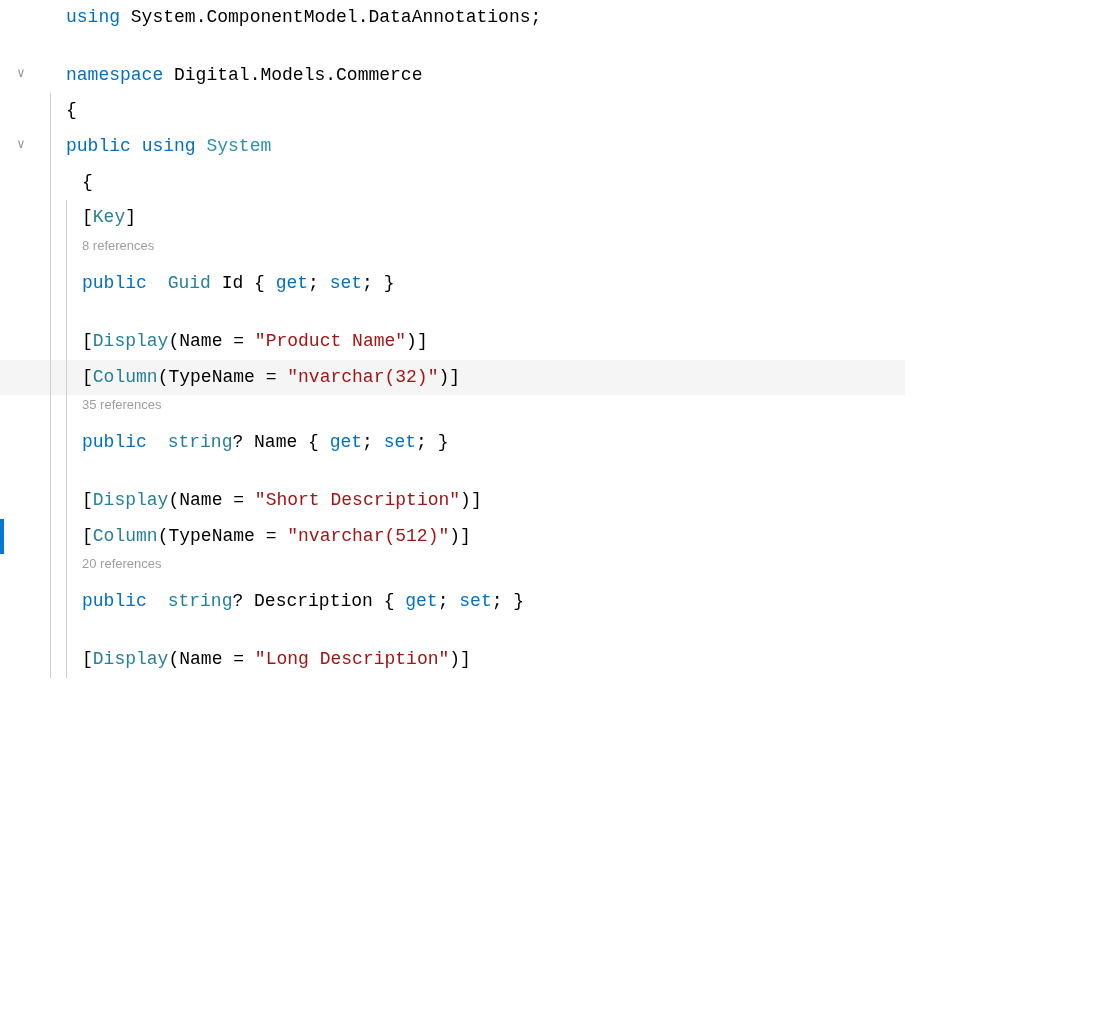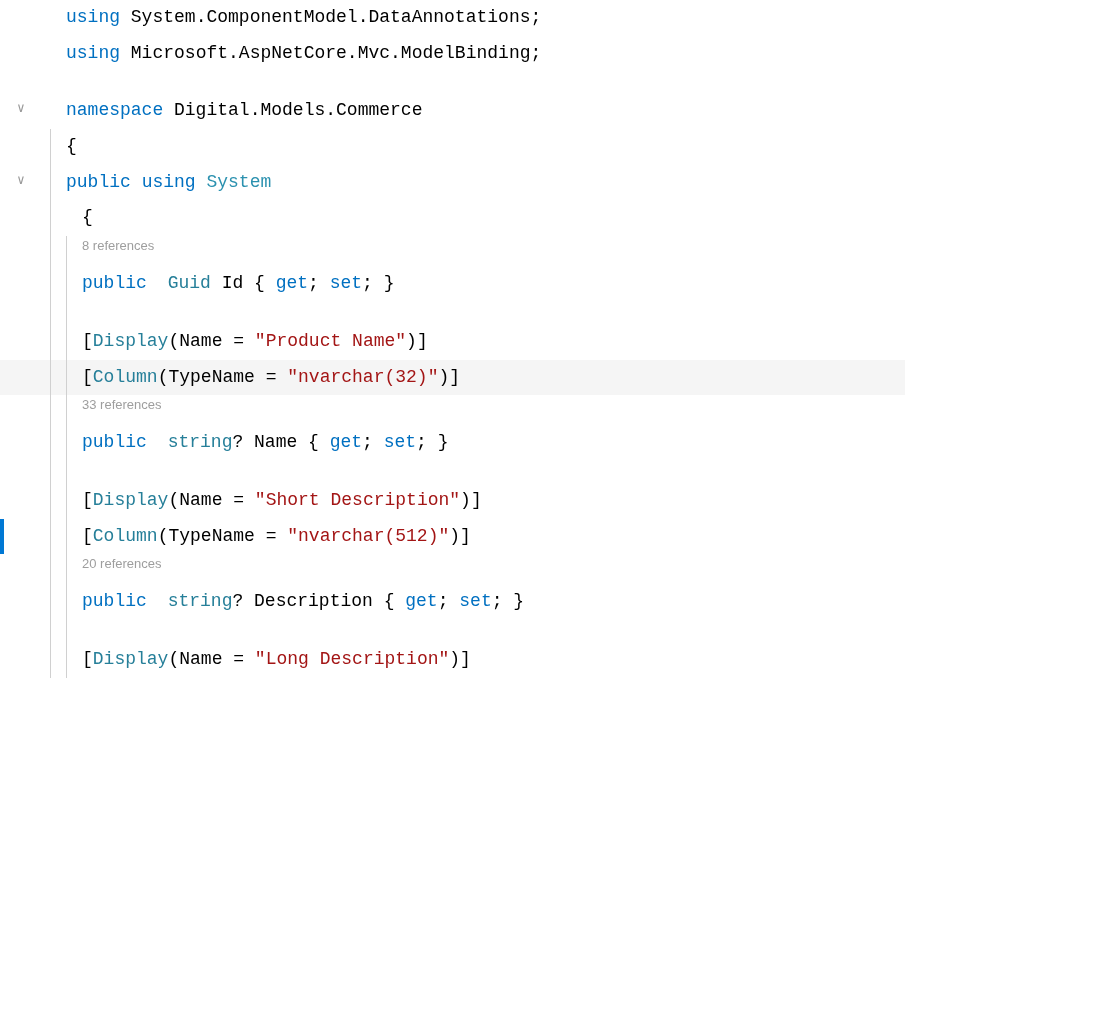--- a/index.html
+++ b/index.html
@@ -71,27 +71,20 @@
 <div class="code-editor">
 
   <div class="full-row">
     <div style="width:42px; display:flex; align-items:flex-start; justify-content:center; padding-top:6px;"></div>
     <div style="width:16px;"></div>
     <div class="content-col">
       <span class="kw-blue">using</span><span class="ns-text"> System.ComponentModel.DataAnnotations;</span>
     </div>
   </div>
 
-  <div class="full-row">
-    <div style="width:42px;"></div>
-    <div style="width:16px;"></div>
-    <div class="content-col">
-      <span class="kw-blue">using</span><span class="ns-text"> Microsoft.AspNetCore.Mvc.ModelBinding;</span>
-    </div>
-  </div>
 
   <div style="height: 22px;"></div>
 
   <div class="full-row">
     <div style="width:42px; display:flex; align-items:flex-start; justify-content:center; padding-top:6px;">
       <span style="color:#999; font-size:13px; cursor:pointer;">∨</span>
     </div>
     <div style="width:16px;"></div>
     <div class="content-col">
       <span class="kw-blue">namespace</span><span class="ns-text"> Digital.Models.Commerce</span>
@@ -126,20 +119,32 @@
     <div style="width:16px; position:relative;">
       <div style="position:absolute; left:8px; top:0; bottom:0; width:1px; background:#d0d0d0;"></div>
     </div>
     <div style="width:16px; position:relative;">
     </div>
     <div class="content-col">
       <span class="punct">{</span>
     </div>
   </div>
 
+  <div class="full-row">
+    <div style="width:42px;"></div>
+    <div style="width:16px; position:relative;">
+      <div style="position:absolute; left:8px; top:0; bottom:0; width:1px; background:#d0d0d0;"></div>
+    </div>
+    <div style="width:16px; position:relative;">
+      <div style="position:absolute; left:8px; top:0; bottom:0; width:1px; background:#d0d0d0;"></div>
+    </div>
+    <div class="content-col">
+      <span class="punct">[</span><span class="attr-name">Key</span><span class="punct">]</span>
+    </div>
+  </div>
 
   <div class="full-row">
     <div style="width:42px;"></div>
     <div style="width:16px; position:relative;">
       <div style="position:absolute; left:8px; top:0; bottom:0; width:1px; background:#d0d0d0;"></div>
     </div>
     <div style="width:16px; position:relative;">
       <div style="position:absolute; left:8px; top:0; bottom:0; width:1px; background:#d0d0d0;"></div>
     </div>
     <div style="padding: 0 8px 4px 8px; font-size:13px; color:#9e9e9e; font-family:'Segoe UI',Arial,sans-serif;">8 references</div>
@@ -195,21 +200,21 @@
   </div>
 
   <div class="full-row">
     <div style="width:42px;"></div>
     <div style="width:16px; position:relative;">
       <div style="position:absolute; left:8px; top:0; bottom:0; width:1px; background:#d0d0d0;"></div>
     </div>
     <div style="width:16px; position:relative;">
       <div style="position:absolute; left:8px; top:0; bottom:0; width:1px; background:#d0d0d0;"></div>
     </div>
-    <div style="padding: 0 8px 4px 8px; font-size:13px; color:#9e9e9e; font-family:'Segoe UI',Arial,sans-serif;">33 references</div>
+    <div style="padding: 0 8px 4px 8px; font-size:13px; color:#9e9e9e; font-family:'Segoe UI',Arial,sans-serif;">35 references</div>
   </div>
 
   <div class="full-row">
     <div style="width:42px;"></div>
     <div style="width:16px; position:relative;">
       <div style="position:absolute; left:8px; top:0; bottom:0; width:1px; background:#d0d0d0;"></div>
     </div>
     <div style="width:16px; position:relative;">
       <div style="position:absolute; left:8px; top:0; bottom:0; width:1px; background:#d0d0d0;"></div>
     </div>

